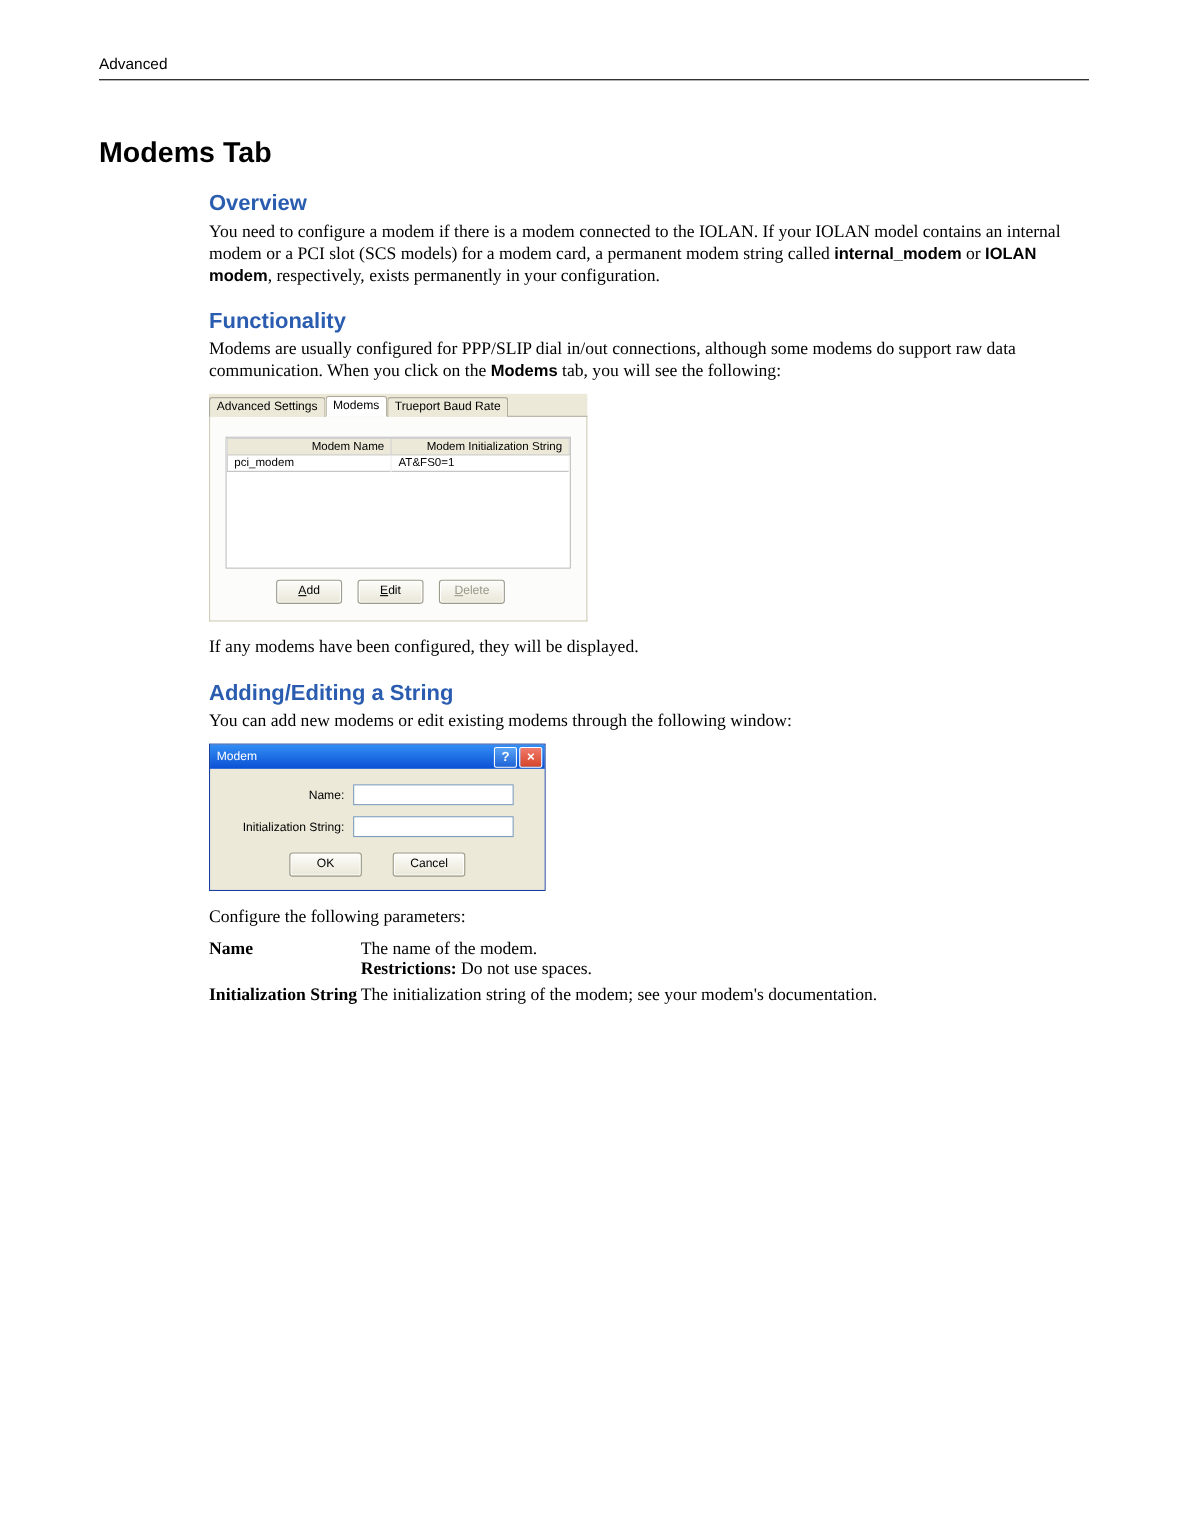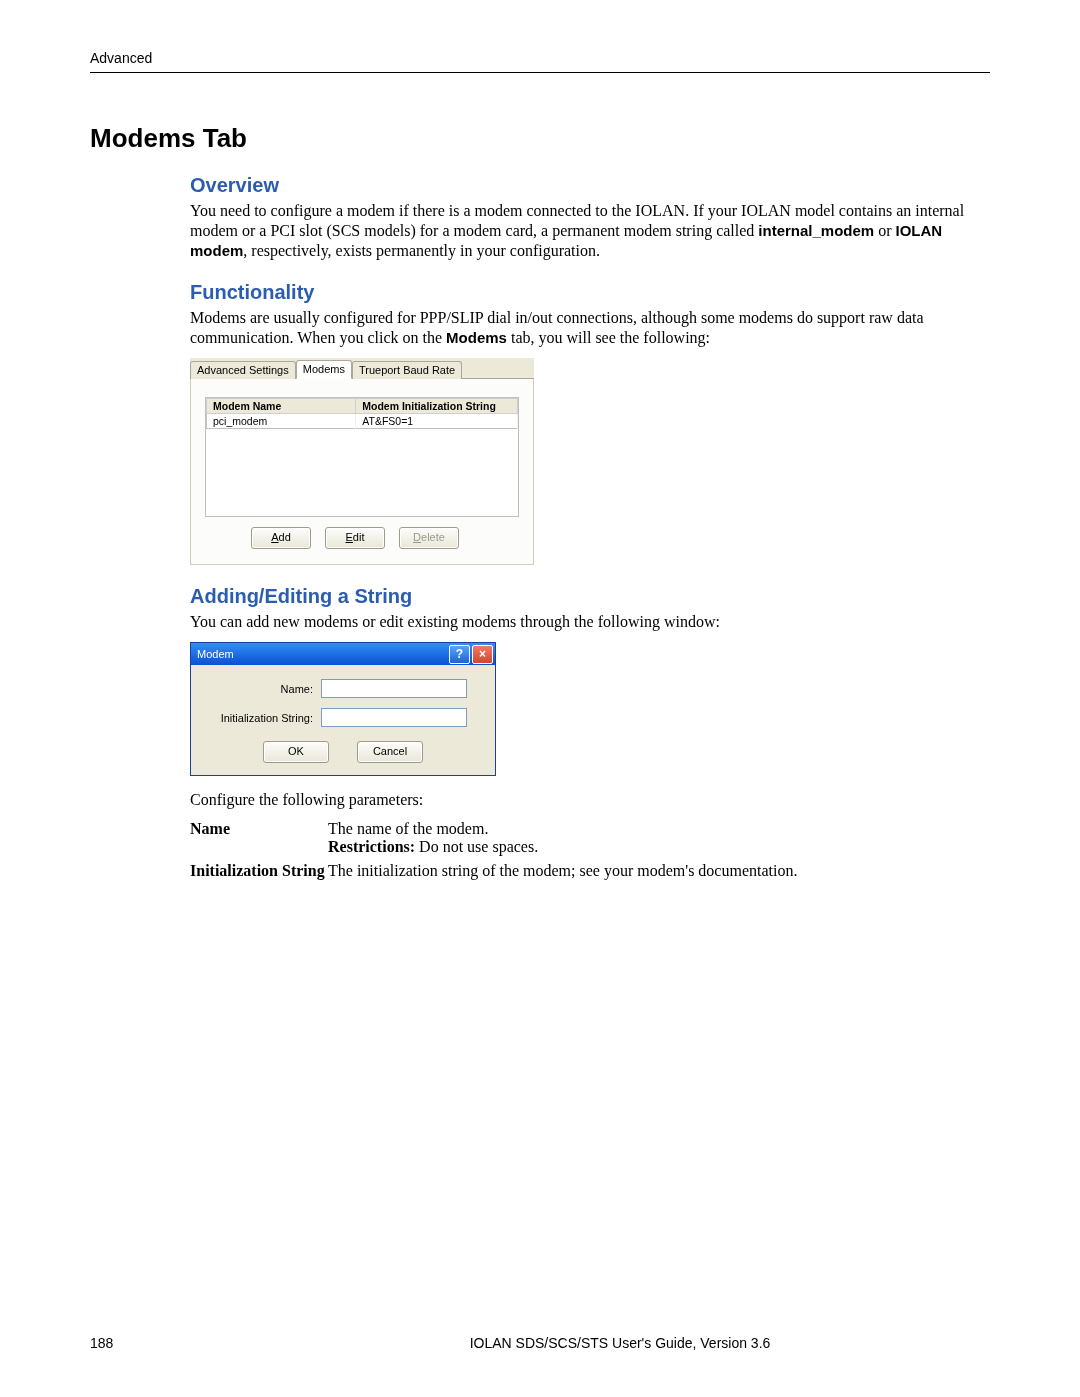--- a/index.html
+++ b/index.html
@@ -87,22 +87,22 @@
     position: relative;
   }
   .shot1 table {
     width: 100%;
     border-collapse: collapse;
     font-size: 10.5px;
     background: #fff;
     border: 1px solid #bfbfbf;
   }
   .shot1 th {
-    text-align: left;
-    font-weight: bold;
+    text-align: right;
+    font-weight: normal;
     background: #ece9d8;
     border: 1px solid #cfcfcf;
     padding: 1px 6px;
   }
   .shot1 td {
     padding: 1px 6px;
     border-right: 1px solid #eee;
   }
   .shot1 .listbox {
     height: 118px;
@@ -238,20 +238,21 @@
             </table>
         </div>
         <div class="btnrow">
           <div class="winbtn"><span class="underline-letter">A</span><span>dd</span></div>
           <div class="winbtn"><span class="underline-letter">E</span><span>dit</span></div>
           <div class="winbtn disabled"><span class="underline-letter">D</span><span>elete</span></div>
         </div>
       </div>
     </div>
 
+    <p>If any modems have been configured, they will be displayed.</p>
 
     <h2 class="subsection">Adding/Editing a String</h2>
     <p>You can add new modems or edit existing modems through the following window:</p>
 
     <div class="shot2">
       <div class="titlebar">
         <span class="title">Modem</span>
         <span class="tb-btn help">?</span>
         <span class="tb-btn close">×</span>
       </div>
@@ -281,18 +282,14 @@
       </div>
     </div>
 
     <div class="param-row">
       <div class="param-name">Initialization String</div>
       <div class="param-desc">The initialization string of the modem; see your modem's documentation.</div>
     </div>
 
   </div>
 
-  <div class="footer">
-    <div class="pn">188</div>
-    <div class="ft">IOLAN SDS/SCS/STS User's Guide, Version 3.6</div>
-  </div>
 
 </div>
 
 </body></html>

